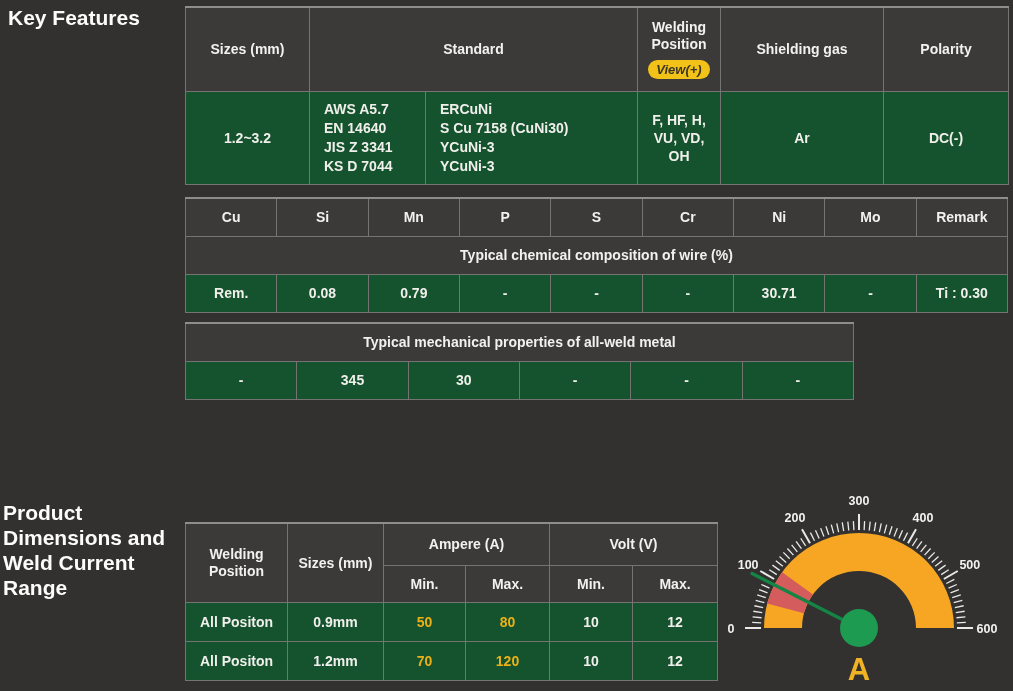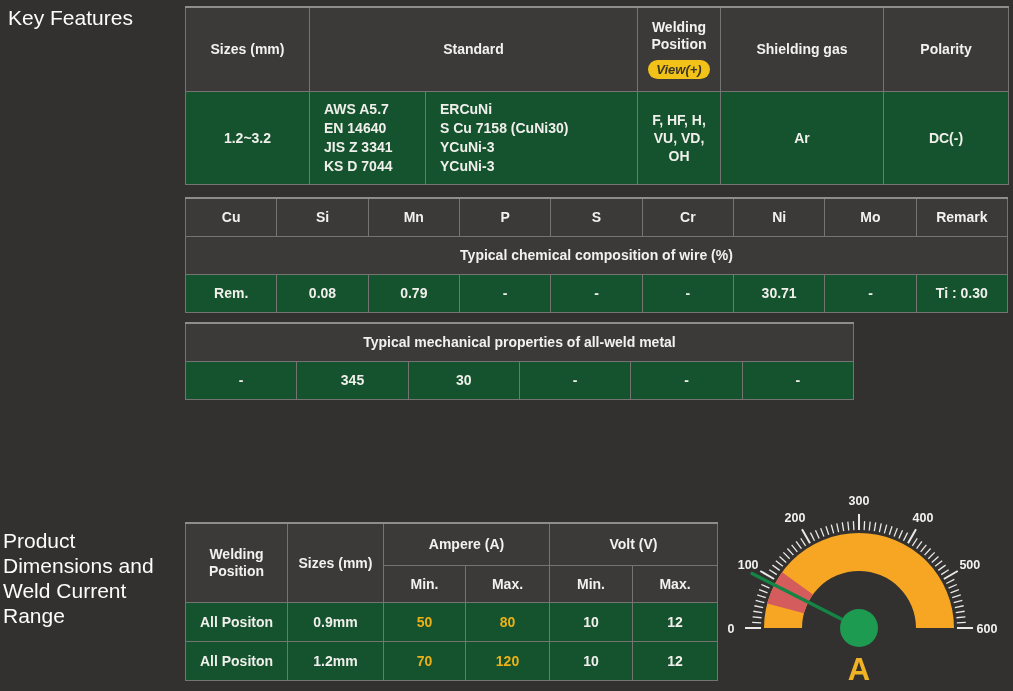--- a/index.html
+++ b/index.html
@@ -1,20 +1,20 @@
 <!DOCTYPE html>
 <html><head>
 <meta charset="utf-8">
 <style>
   html,body{margin:0;padding:0;background:#323130;}
   .page{position:relative;width:1013px;height:691px;background:#323130;overflow:hidden;
         font-family:"Liberation Sans",sans-serif;color:#f1efec;}
-  h2{position:absolute;margin:0;font-weight:400;color:#fdfcf8;}
+  h2{position:absolute;margin:0;font-weight:700;color:#fdfcf8;}
   .kf{left:8px;top:6px;font-size:21px;}
-  .pd{left:3px;top:528px;font-size:21px;line-height:25px;width:172px;}
+  .pd{left:3px;top:500px;font-size:21px;line-height:25px;width:172px;}
   table.tbl{position:absolute;border-collapse:collapse;table-layout:fixed;
             font-size:14px;font-weight:700;text-align:center;
             border-top:2px solid #8e8d8c;}
   .tbl th,.tbl td{border:1px solid #767472;padding:3px 5px;vertical-align:middle;}
   .tbl tr.head th{background:#3b3a39;font-weight:700;color:#f3f1ee;}
   .tbl tr.data td{background:#14532d;}
   .left{text-align:left !important;padding-left:14px !important;}
   .pre{white-space:pre-line;line-height:19px;}
   .tight{padding:8px !important;line-height:18px;}
   .badge{display:inline-block;background:#F2C219;color:#3b3623;border-radius:10px;

